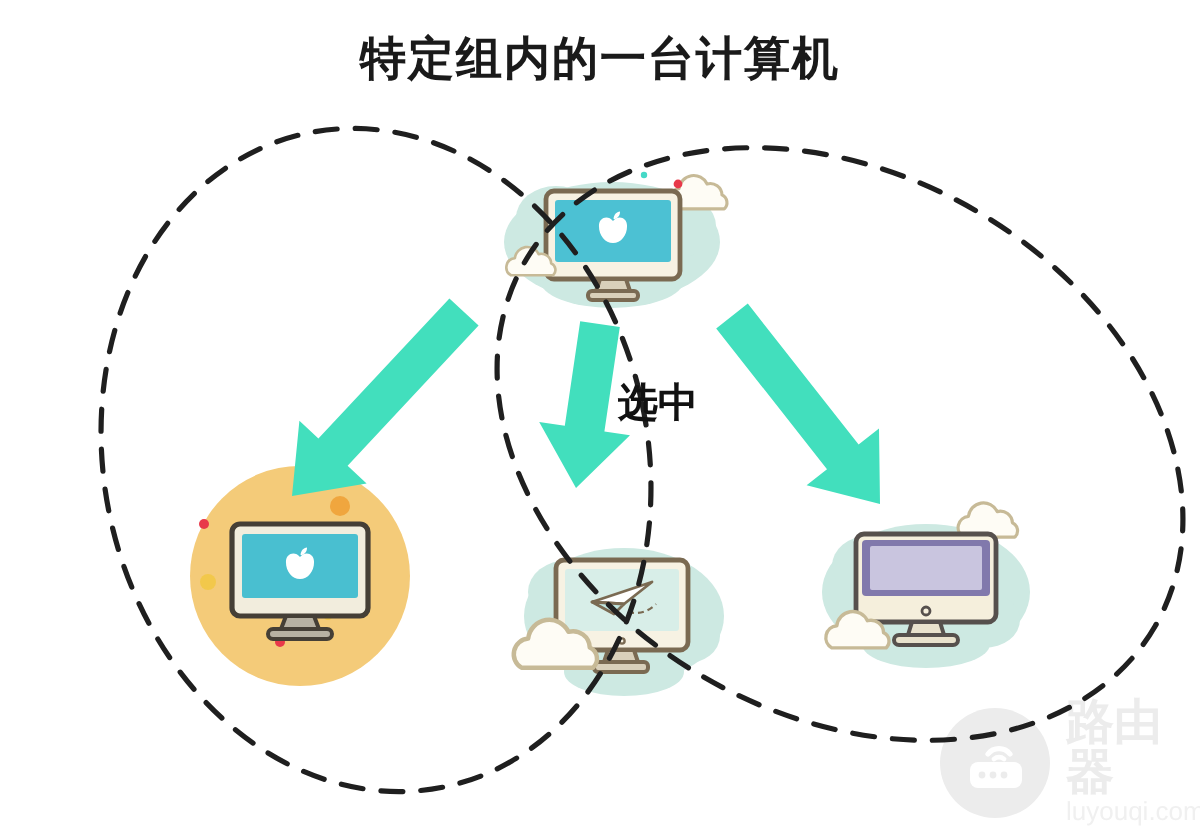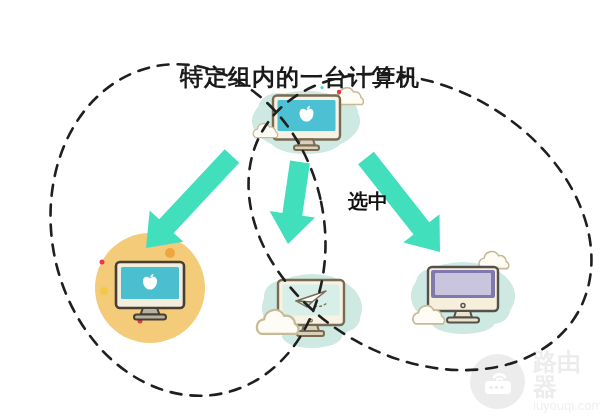--- a/index.html
+++ b/index.html
@@ -1,21 +1,21 @@
 <!DOCTYPE html>
 <html><head>
 <meta charset="utf-8">
 <style>
   html,body{margin:0;padding:0;background:#fff;}
   #stage{position:relative;width:600px;height:419px;background:#ffffff;overflow:hidden;
          font-family:"Liberation Sans","DejaVu Sans",sans-serif;}
   #title{position:absolute;left:0;right:0;top:14px;text-align:center;
-         font-size:23px;font-weight:bold;color:#1a1a1a;letter-spacing:1px;margin-top:48px;}
+         font-size:23px;font-weight:bold;color:#1a1a1a;letter-spacing:1px;}
   #selected-label{position:absolute;left:309px;top:188px;font-size:20px;
-         font-weight:bold;color:#111;margin-left:39px;}
+         font-weight:bold;color:#111;}
   #diagram-svg{position:absolute;left:0;top:0;}
   
   #watermark{position:absolute;left:470px;top:349px;display:flex;align-items:center;gap:8px;}
   #wm-circle{width:55px;height:55px;border-radius:50%;background:#ececec;
          display:flex;align-items:center;justify-content:center;flex:0 0 auto;}
   #wm-texts{display:flex;flex-direction:column;line-height:1.05;}
   #wm-brand{font-size:24px;font-weight:bold;color:#ececec;}
   #wm-domain{font-size:13px;color:#f0f0f0;}
 </style>
 </head>

